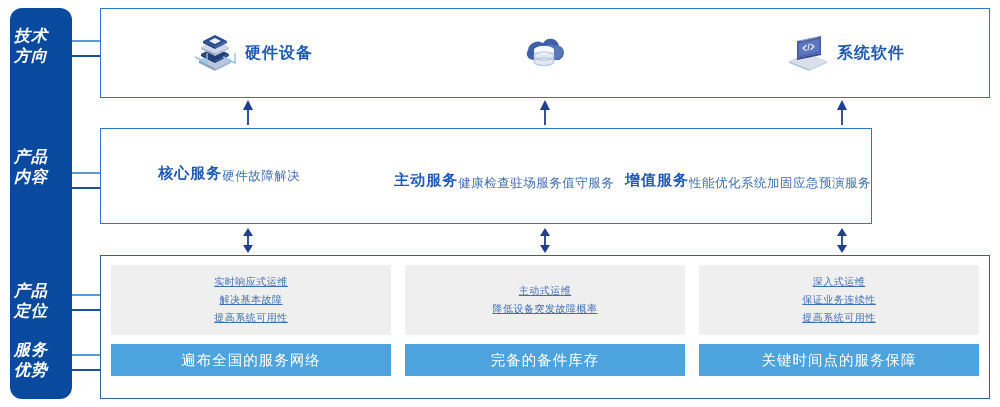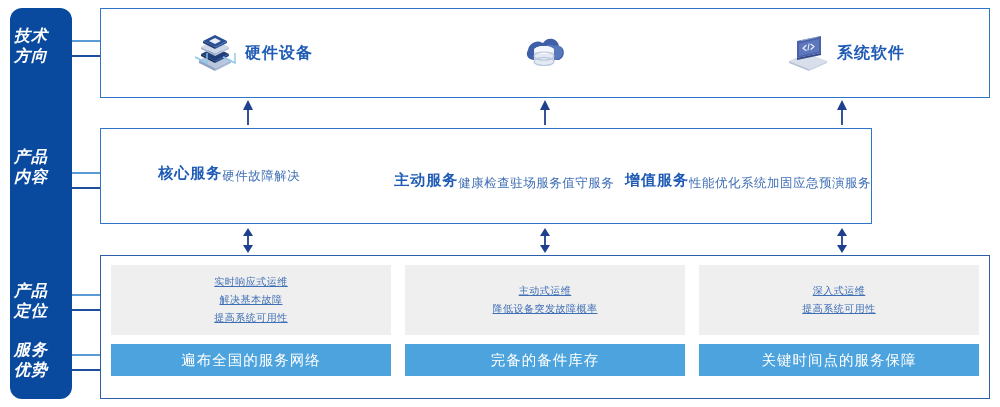--- a/index.html
+++ b/index.html
@@ -345,20 +345,21 @@
           <div class="grey-line">实时响应式运维</div>
           <div class="grey-line">解决基本故障</div>
           <div class="grey-line">提高系统可用性</div>
         </div>
         <div class="grey-card">
           <div class="grey-line">主动式运维</div>
           <div class="grey-line">降低设备突发故障概率</div>
         </div>
         <div class="grey-card">
           <div class="grey-line">深入式运维</div>
+          <div class="grey-line">保证业务连续性</div>
           <div class="grey-line">提高系统可用性</div>
         </div>
       </div>
 
       <div class="bottom-row">
         <div class="blue-bar">遍布全国的服务网络</div>
         <div class="blue-bar">完备的备件库存</div>
         <div class="blue-bar">关键时间点的服务保障</div>
       </div>
 

